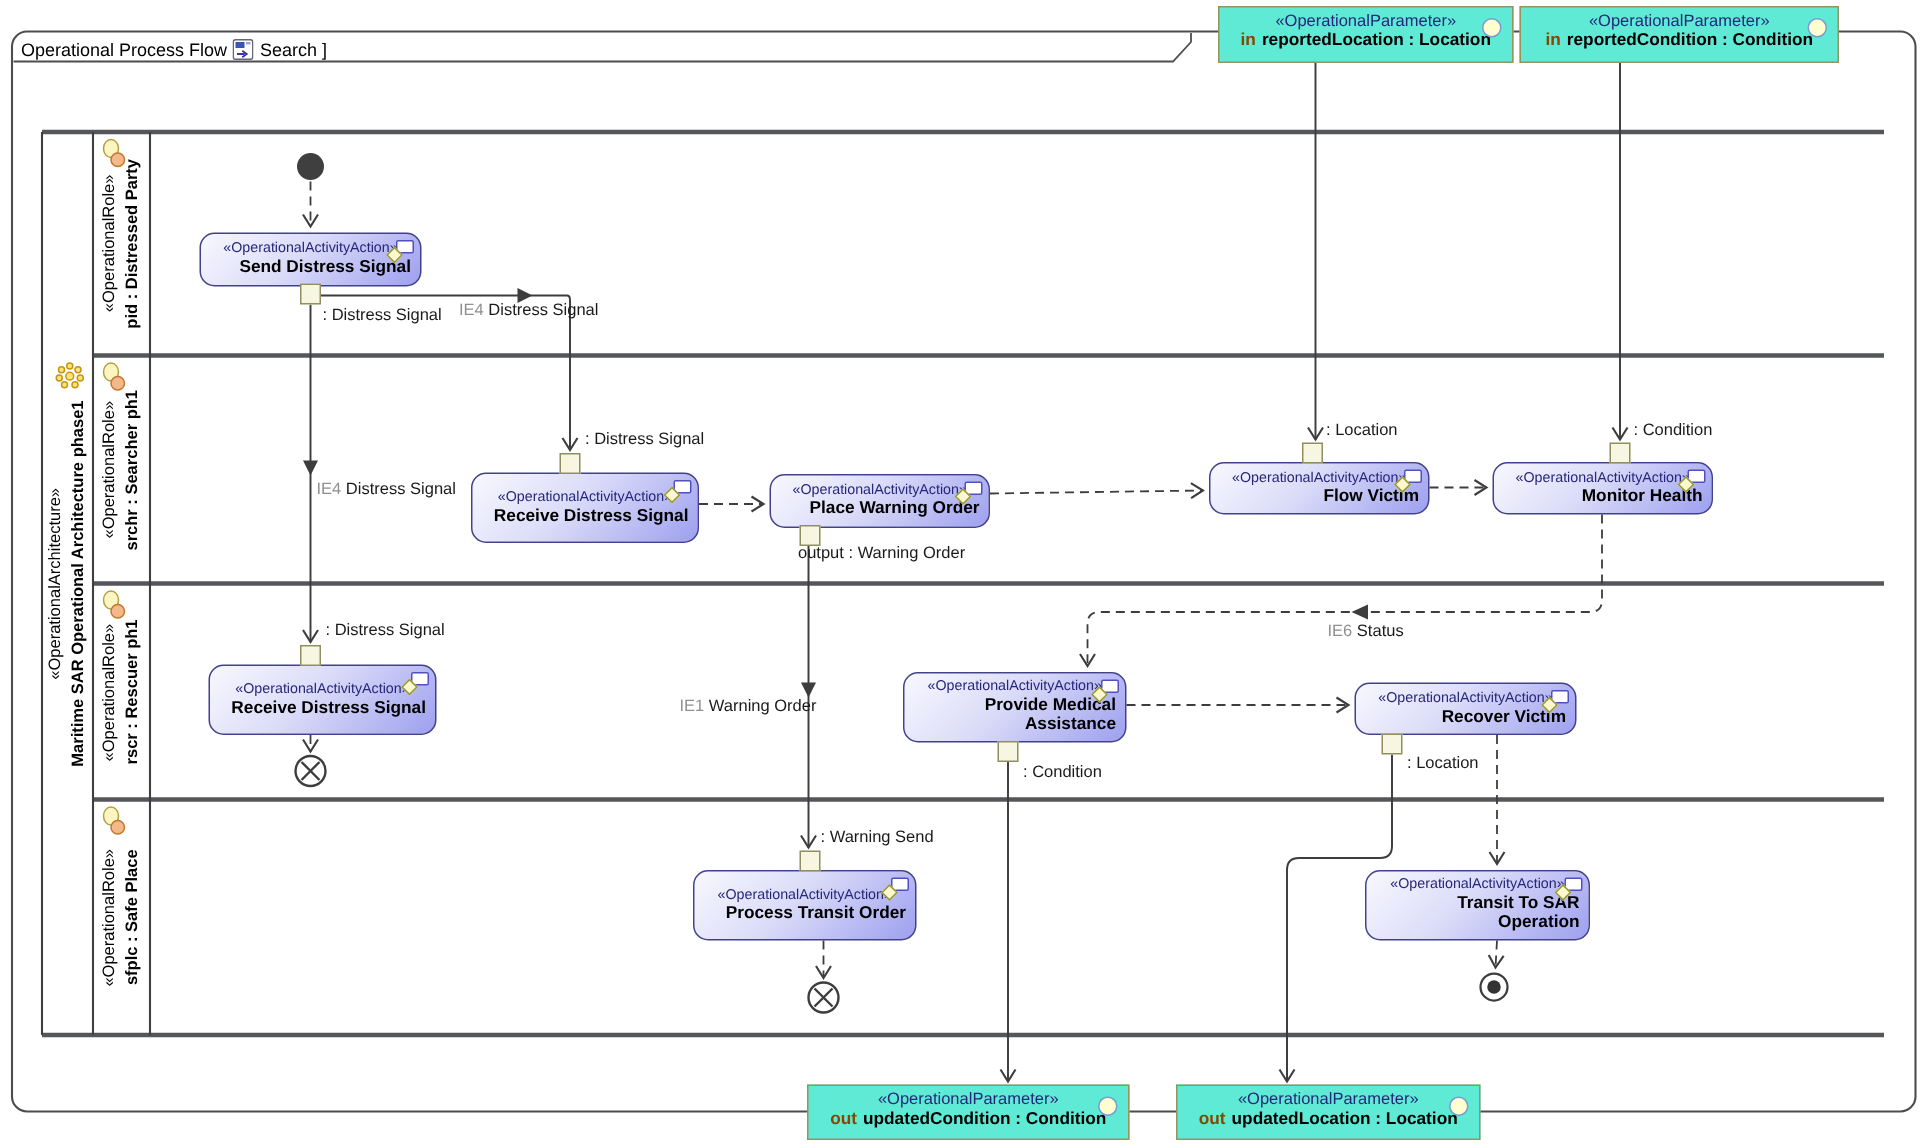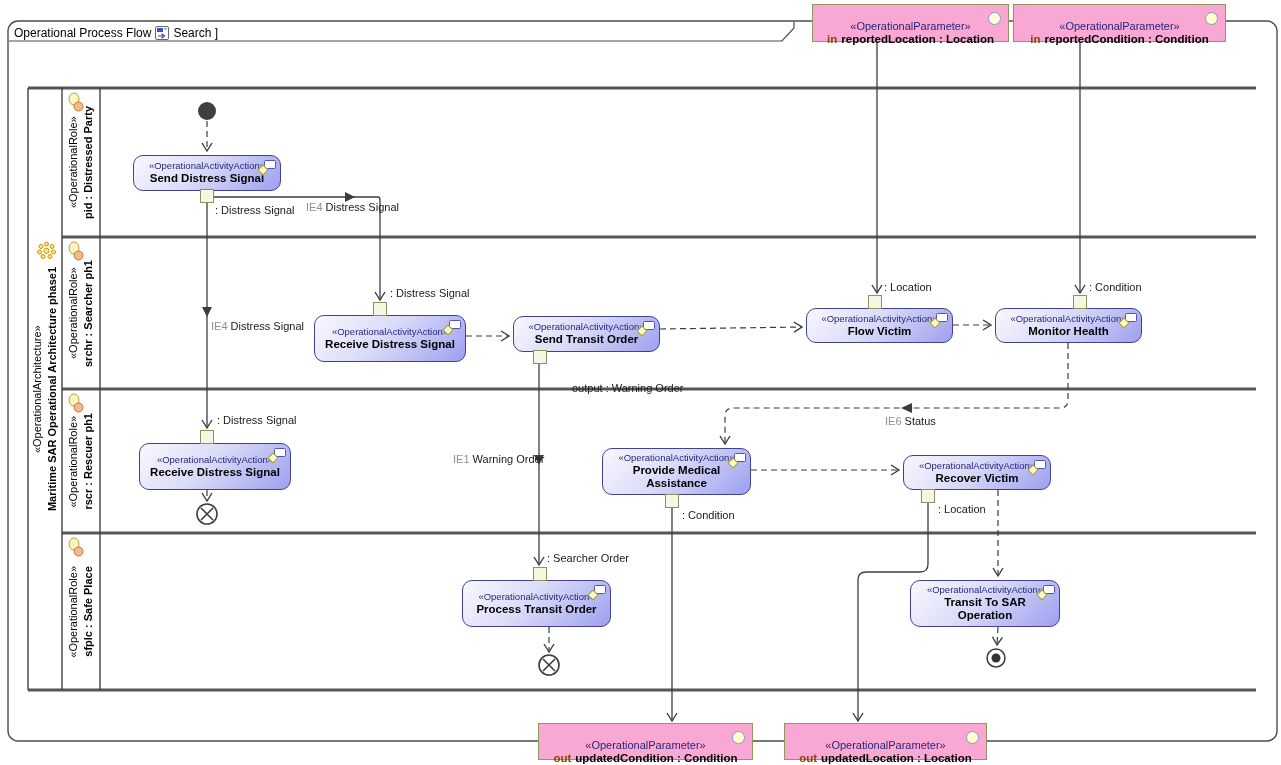--- a/index.html
+++ b/index.html
@@ -5,39 +5,39 @@
   html,body{margin:0;padding:0;background:#ffffff;}
   .canvas{position:relative;width:1281px;height:765px;background:#fff;
           font-family:"Liberation Sans",sans-serif;overflow:hidden;}
   svg.wires{position:absolute;left:0;top:0;z-index:1;}
   
   .titlebar{position:absolute;left:14px;top:25px;height:15px;display:flex;align-items:center;
             gap:4px;z-index:4;font-size:12px;color:#000;white-space:nowrap;}
   .titlebar .tname{font-weight:normal;}
   .search-ico{display:inline-block;width:14px;height:14px;position:relative;}
   
-  .param{position:absolute;z-index:6;background:#f9a8d4;border:1px solid #94945e;
-         text-align:center;padding-top:15px;box-sizing:border-box;}
+  .param{position:absolute;z-index:6;background:#5eead4;border:1px solid #94945e;
+         text-align:center;padding-top:3px;box-sizing:border-box;}
   .param .stereo{font-size:11px;color:#26267a;}
   .param .pline{font-size:11.5px;font-weight:bold;color:#000;margin-top:1px;}
   .param .dir{color:#8a4500;margin-right:4px;}
   .param .pcirc{position:absolute;right:7px;top:7px;width:11px;height:11px;border-radius:50%;
                 background:#ffffd0;border:1.5px solid #7b9bd2;}
   
   .vcell{position:absolute;display:flex;align-items:center;justify-content:center;z-index:3;}
   .vtext{writing-mode:vertical-rl;transform:rotate(180deg);text-align:center;line-height:15px;}
   .vtext .stereo{font-size:11px;color:#000;}
   .vtext .vname{font-size:11px;font-weight:bold;color:#000;}
   .cellicon{position:absolute;z-index:4;}
   
   .action{position:absolute;z-index:3;box-sizing:border-box;border:1.5px solid #41418c;border-radius:10px;
           background:linear-gradient(135deg,#f8f8fe 0%,#dadbf8 45%,#9da0ef 100%);
           display:flex;flex-direction:column;justify-content:center;text-align:center;padding:2px 6px 3px 6px;}
   .action .stereo{font-size:9.5px;color:#26267a;white-space:nowrap;}
-  .action .aname{font-size:11.5px;font-weight:bold;color:#000;line-height:13px;margin-top:1px;}
+  .action .aname{font-size:11.5px;font-weight:bold;color:#000;line-height:13px;margin-top:1px;text-align:right;}
   .mini-rect{position:absolute;right:4px;top:4px;width:10px;height:7px;background:#fff;
              border:1.2px solid #5050c0;border-radius:1.5px;}
   .mini-diamond{position:absolute;right:13px;top:10px;width:6px;height:6px;background:#fbf7cf;
                 border:1px solid #97972f;transform:rotate(45deg);}
   
   .pin{position:absolute;z-index:5;width:12px;height:12px;background:#f7f6e0;border:1.4px solid #8f8f63;}
   
   .elabel{position:absolute;z-index:4;font-size:11px;color:#1a1a1a;white-space:nowrap;}
   .elabel .pfx{color:#909090;}
 </style>
@@ -217,21 +217,21 @@
     <span class="mini-diamond"></span>
   </div>
   <div class="action" style="left:314px;top:315px;width:152px;height:47px;">
     <div class="stereo">«OperationalActivityAction»</div>
     <div class="aname">Receive Distress Signal</div>
     <span class="mini-rect"></span>
     <span class="mini-diamond"></span>
   </div>
   <div class="action" style="left:513px;top:316px;width:147px;height:36px;">
     <div class="stereo">«OperationalActivityAction»</div>
-    <div class="aname">Send Transit Order</div>
+    <div class="aname">Place Warning Order</div>
     <span class="mini-rect"></span>
     <span class="mini-diamond"></span>
   </div>
   <div class="action" style="left:806px;top:308px;width:147px;height:35px;">
     <div class="stereo">«OperationalActivityAction»</div>
     <div class="aname">Flow Victim</div>
     <span class="mini-rect"></span>
     <span class="mini-diamond"></span>
   </div>
   <div class="action" style="left:995px;top:308px;width:147px;height:35px;">
@@ -280,21 +280,21 @@
   <span class="pin" style="left:665px;top:494px;"></span>
   <span class="pin" style="left:921px;top:489px;"></span>
   <span class="pin" style="left:533px;top:567px;"></span>
 
   <div class="elabel" style="left:215px;top:204px;"><span class="pfx"></span><span>: Distress Signal</span></div>
   <div class="elabel" style="left:306px;top:201px;"><span class="pfx">IE4 </span><span>Distress Signal</span></div>
   <div class="elabel" style="left:390px;top:287px;"><span class="pfx"></span><span>: Distress Signal</span></div>
   <div class="elabel" style="left:211px;top:320px;"><span class="pfx">IE4 </span><span>Distress Signal</span></div>
   <div class="elabel" style="left:884px;top:281px;"><span class="pfx"></span><span>: Location</span></div>
   <div class="elabel" style="left:1089px;top:281px;"><span class="pfx"></span><span>: Condition</span></div>
-  <div class="elabel" style="left:572px;top:363px;margin-top:19px;"><span class="pfx"></span><span>output : Warning Order</span></div>
+  <div class="elabel" style="left:532px;top:363px;"><span class="pfx"></span><span>output : Warning Order</span></div>
   <div class="elabel" style="left:885px;top:415px;"><span class="pfx">IE6 </span><span>Status</span></div>
   <div class="elabel" style="left:217px;top:414px;"><span class="pfx"></span><span>: Distress Signal</span></div>
-  <div class="elabel" style="left:453px;top:453px;"><span class="pfx">IE1 </span><span>Warning Order</span></div>
+  <div class="elabel" style="left:453px;top:465px;"><span class="pfx">IE1 </span><span>Warning Order</span></div>
   <div class="elabel" style="left:682px;top:509px;"><span class="pfx"></span><span>: Condition</span></div>
   <div class="elabel" style="left:938px;top:503px;"><span class="pfx"></span><span>: Location</span></div>
-  <div class="elabel" style="left:547px;top:552px;"><span class="pfx"></span><span>: Searcher Order</span></div>
+  <div class="elabel" style="left:547px;top:552px;"><span class="pfx"></span><span>: Warning Send</span></div>
 
 </div>
 
 </body></html>

